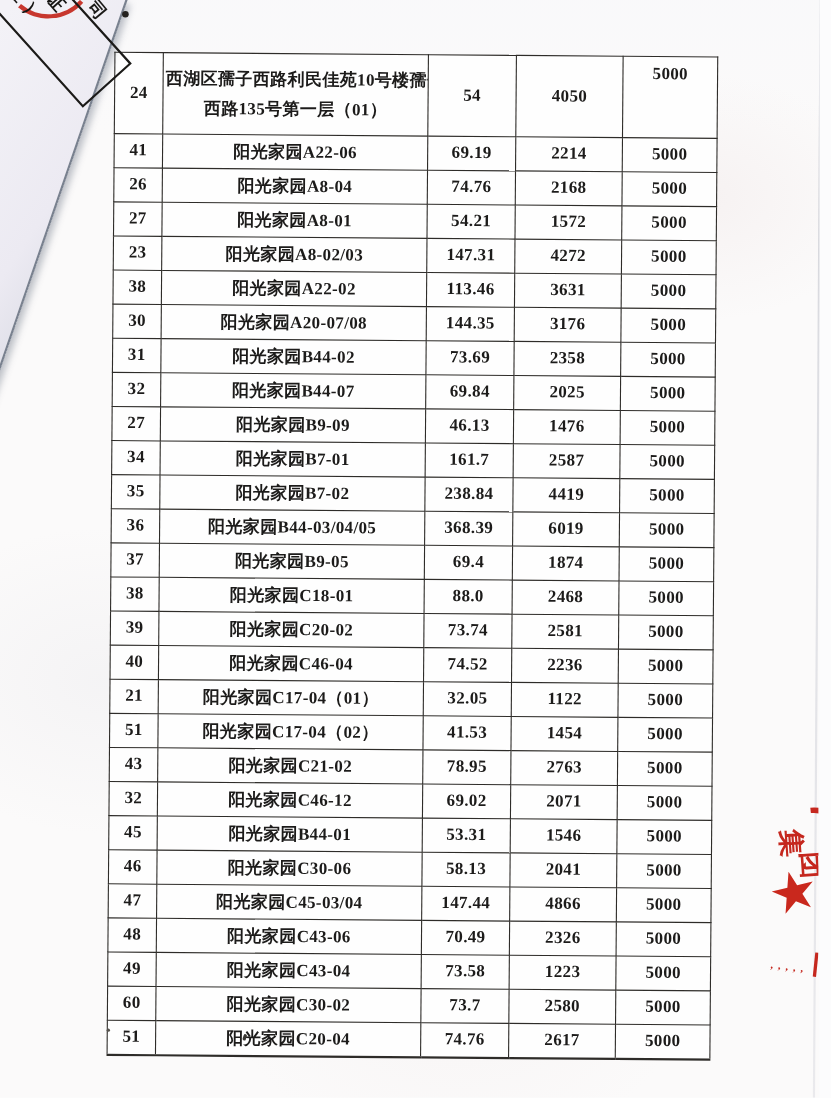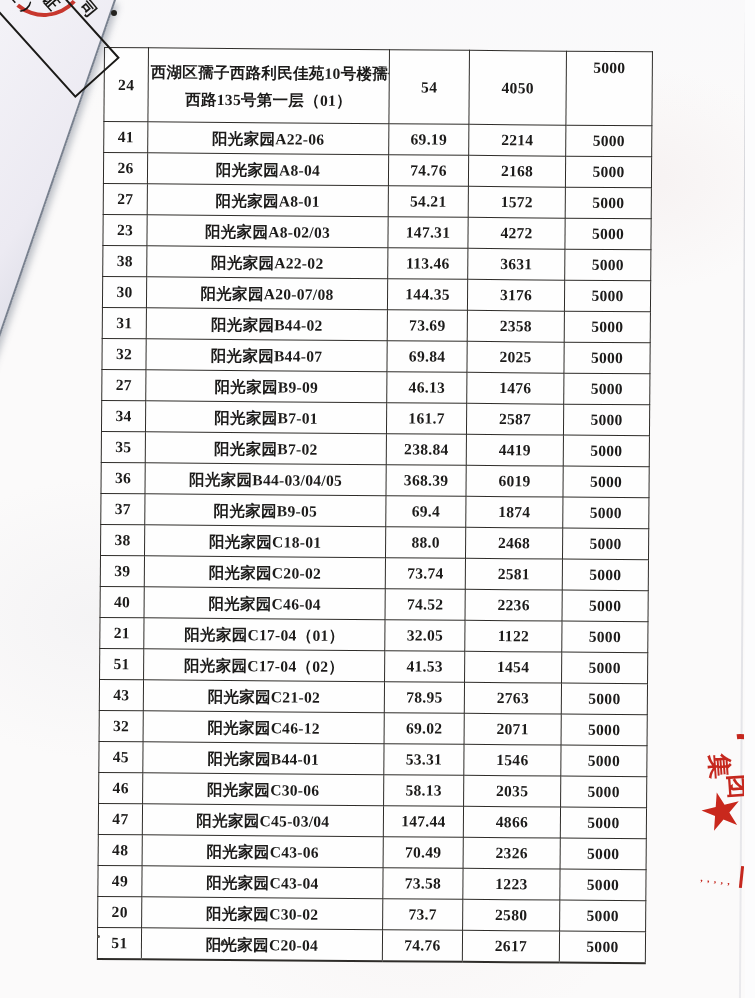--- a/index.html
+++ b/index.html
@@ -305,21 +305,21 @@
           <td class="c-area">53.31</td>
           <td class="c-amount">1546</td>
           <td class="c-deposit">5000</td>
         </tr>
         <tr>
           <td class="c-no">46</td>
           <td class="c-name">
             <span class="nm-line">阳光家园C30-06</span>
           </td>
           <td class="c-area">58.13</td>
-          <td class="c-amount">2035</td>
+          <td class="c-amount">2041</td>
           <td class="c-deposit">5000</td>
         </tr>
         <tr>
           <td class="c-no">47</td>
           <td class="c-name">
             <span class="nm-line">阳光家园C45-03/04</span>
           </td>
           <td class="c-area">147.44</td>
           <td class="c-amount">4866</td>
           <td class="c-deposit">5000</td>
@@ -336,21 +336,21 @@
         <tr>
           <td class="c-no">49</td>
           <td class="c-name">
             <span class="nm-line">阳光家园C43-04</span>
           </td>
           <td class="c-area">73.58</td>
           <td class="c-amount">1223</td>
           <td class="c-deposit">5000</td>
         </tr>
         <tr>
-          <td class="c-no">20</td>
+          <td class="c-no">60</td>
           <td class="c-name">
             <span class="nm-line">阳光家园C30-02</span>
           </td>
           <td class="c-area">73.7</td>
           <td class="c-amount">2580</td>
           <td class="c-deposit">5000</td>
         </tr>
         <tr>
           <td class="c-no">51</td>
           <td class="c-name">

